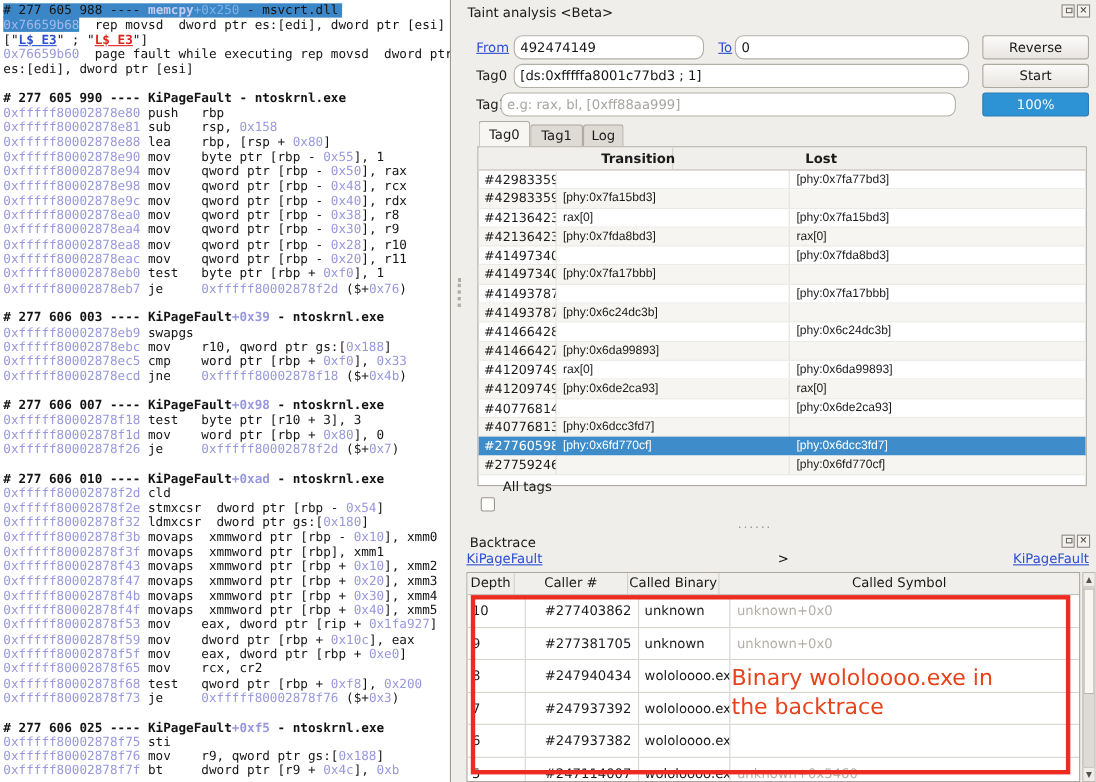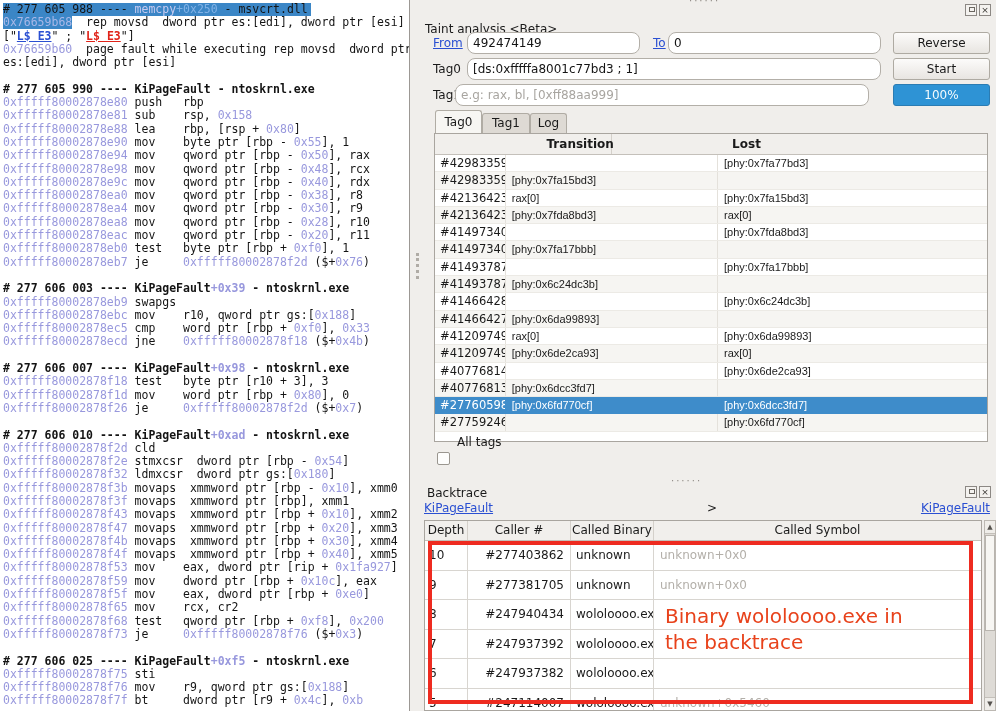--- a/index.html
+++ b/index.html
@@ -12,21 +12,21 @@
     background:#ffffff; border-right:1px solid #9c9894; overflow:hidden;
     font-family:"DejaVu Sans Mono","Liberation Mono",monospace;
     font-size:11.5px; line-height:13.3px; padding:3px 0 0 3px; }
   .ln { height:13.3px; white-space:pre; }
   .ln .t   { color:#141414; }
   .ln .a   { color:#9898dd; }
   .ln .n   { color:#9898dd; }
   .ln .h   { color:#141414; font-weight:bold; }
   .ln .hn  { color:#9898dd; font-weight:bold; }
   .ln.hl   { background:#3b86c6; display:inline-block; padding-right:3px; }
-  .ln .dim { color:#c6caf0; }
+  .ln .dim { color:#c6caf0;font-weight:bold; }
   .ln .dimn{ color:#82b2e6; }
   .ln .selbg { background:#3b86c6; color:#a9b8e8; }
   .ln .lb  { color:#2a4fd2; font-weight:bold; text-decoration:underline; }
   .ln .lr  { color:#e02319; font-weight:bold; text-decoration:underline; }
 
   
   .right { position:absolute; left:411px; top:0; width:585px; height:711px;
            background:#f0eeeb; font-size:12px; color:#1a1a1a; }
   .abs { position:absolute; }
 
@@ -85,21 +85,21 @@
   
   .bt-table { position:absolute; left:13px; top:520px; width:558px; height:191px;
      background:#fff; border:1px solid #a9a59f; overflow:hidden; }
   .bt-head { display:flex; height:20px; background:#f1efec; border-bottom:1px solid #c4c0ba;
              line-height:19px; }
   .bt-head .hc { border-right:1px solid #d4d0ca; text-align:center; }
   .hc-depth { width:43px; } .hc-caller { width:103px; } .hc-bin { width:83px; }
   .hc-sym { flex:1; border-right:none !important; }
   .bt-row { display:flex; height:29.5px; line-height:28px; border-bottom:1px solid #d8d5d0; }
   .bt-cell { border-right:1px solid #d8d5d0; overflow:hidden; white-space:nowrap; }
-  .bc-depth { width:43px; padding-left:4px; }
+  .bc-depth { width:53px; padding-left:4px; }
   .bc-caller { width:103px; text-align:right; padding-right:6px; }
   .bc-bin { width:83px; padding-left:5px; }
   .bc-sym { flex:1; padding-left:6px; color:#b3afa9; border-right:none; }
 
   
   .sb { position:absolute; left:573px; top:520px; width:12px; height:191px;
         background:#dedbd6; border:1px solid #bcb8b2; }
   .sb-arrow { height:13px; text-align:center; font-size:7px; line-height:13px;
               color:#55524e; background:#efede9; }
   .sb-up { border-bottom:1px solid #c4c0ba; }
@@ -118,21 +118,21 @@
 
 <div class="app">
 
   <div class="asm-panel" id="asm"><div class="ln hl"><span class="t"># 277 605 988 ---- </span><span class="dim">memcpy</span><span class="dimn">+0x250</span><span class="t"> - msvcrt.dll</span></div><div class="ln"><span class="a selbg">0x76659b68</span><span class="t">  rep movsd  dword ptr es:[edi], dword ptr [esi] ;</span></div><div class="ln"><span class="t">["</span><span class="lb">L$ E3</span><span class="t">" ; "</span><span class="lr">L$ E3</span><span class="t">"]</span></div><div class="ln"><span class="a">0x76659b60</span><span class="t">  page fault while executing rep movsd  dword ptr</span></div><div class="ln"><span class="t">es:[edi], dword ptr [esi]</span></div><div class="ln">&nbsp;</div><div class="ln"><span class="h"># 277 605 990 ---- KiPageFault - ntoskrnl.exe</span></div><div class="ln"><span class="a">0xfffff80002878e80</span><span class="t"> push   rbp</span></div><div class="ln"><span class="a">0xfffff80002878e81</span><span class="t"> sub    rsp, </span><span class="n">0x158</span></div><div class="ln"><span class="a">0xfffff80002878e88</span><span class="t"> lea    rbp, [rsp + </span><span class="n">0x80</span><span class="t">]</span></div><div class="ln"><span class="a">0xfffff80002878e90</span><span class="t"> mov    byte ptr [rbp - </span><span class="n">0x55</span><span class="t">], 1</span></div><div class="ln"><span class="a">0xfffff80002878e94</span><span class="t"> mov    qword ptr [rbp - </span><span class="n">0x50</span><span class="t">], rax</span></div><div class="ln"><span class="a">0xfffff80002878e98</span><span class="t"> mov    qword ptr [rbp - </span><span class="n">0x48</span><span class="t">], rcx</span></div><div class="ln"><span class="a">0xfffff80002878e9c</span><span class="t"> mov    qword ptr [rbp - </span><span class="n">0x40</span><span class="t">], rdx</span></div><div class="ln"><span class="a">0xfffff80002878ea0</span><span class="t"> mov    qword ptr [rbp - </span><span class="n">0x38</span><span class="t">], r8</span></div><div class="ln"><span class="a">0xfffff80002878ea4</span><span class="t"> mov    qword ptr [rbp - </span><span class="n">0x30</span><span class="t">], r9</span></div><div class="ln"><span class="a">0xfffff80002878ea8</span><span class="t"> mov    qword ptr [rbp - </span><span class="n">0x28</span><span class="t">], r10</span></div><div class="ln"><span class="a">0xfffff80002878eac</span><span class="t"> mov    qword ptr [rbp - </span><span class="n">0x20</span><span class="t">], r11</span></div><div class="ln"><span class="a">0xfffff80002878eb0</span><span class="t"> test   byte ptr [rbp + </span><span class="n">0xf0</span><span class="t">], 1</span></div><div class="ln"><span class="a">0xfffff80002878eb7</span><span class="t"> je     </span><span class="n">0xfffff80002878f2d</span><span class="t"> ($+</span><span class="n">0x76</span><span class="t">)</span></div><div class="ln">&nbsp;</div><div class="ln"><span class="h"># 277 606 003 ---- KiPageFault</span><span class="hn">+0x39</span><span class="h"> - ntoskrnl.exe</span></div><div class="ln"><span class="a">0xfffff80002878eb9</span><span class="t"> swapgs</span></div><div class="ln"><span class="a">0xfffff80002878ebc</span><span class="t"> mov    r10, qword ptr gs:[</span><span class="n">0x188</span><span class="t">]</span></div><div class="ln"><span class="a">0xfffff80002878ec5</span><span class="t"> cmp    word ptr [rbp + </span><span class="n">0xf0</span><span class="t">], </span><span class="n">0x33</span></div><div class="ln"><span class="a">0xfffff80002878ecd</span><span class="t"> jne    </span><span class="n">0xfffff80002878f18</span><span class="t"> ($+</span><span class="n">0x4b</span><span class="t">)</span></div><div class="ln">&nbsp;</div><div class="ln"><span class="h"># 277 606 007 ---- KiPageFault</span><span class="hn">+0x98</span><span class="h"> - ntoskrnl.exe</span></div><div class="ln"><span class="a">0xfffff80002878f18</span><span class="t"> test   byte ptr [r10 + 3], 3</span></div><div class="ln"><span class="a">0xfffff80002878f1d</span><span class="t"> mov    word ptr [rbp + </span><span class="n">0x80</span><span class="t">], 0</span></div><div class="ln"><span class="a">0xfffff80002878f26</span><span class="t"> je     </span><span class="n">0xfffff80002878f2d</span><span class="t"> ($+</span><span class="n">0x7</span><span class="t">)</span></div><div class="ln">&nbsp;</div><div class="ln"><span class="h"># 277 606 010 ---- KiPageFault</span><span class="hn">+0xad</span><span class="h"> - ntoskrnl.exe</span></div><div class="ln"><span class="a">0xfffff80002878f2d</span><span class="t"> cld</span></div><div class="ln"><span class="a">0xfffff80002878f2e</span><span class="t"> stmxcsr  dword ptr [rbp - </span><span class="n">0x54</span><span class="t">]</span></div><div class="ln"><span class="a">0xfffff80002878f32</span><span class="t"> ldmxcsr  dword ptr gs:[</span><span class="n">0x180</span><span class="t">]</span></div><div class="ln"><span class="a">0xfffff80002878f3b</span><span class="t"> movaps  xmmword ptr [rbp - </span><span class="n">0x10</span><span class="t">], xmm0</span></div><div class="ln"><span class="a">0xfffff80002878f3f</span><span class="t"> movaps  xmmword ptr [rbp], xmm1</span></div><div class="ln"><span class="a">0xfffff80002878f43</span><span class="t"> movaps  xmmword ptr [rbp + </span><span class="n">0x10</span><span class="t">], xmm2</span></div><div class="ln"><span class="a">0xfffff80002878f47</span><span class="t"> movaps  xmmword ptr [rbp + </span><span class="n">0x20</span><span class="t">], xmm3</span></div><div class="ln"><span class="a">0xfffff80002878f4b</span><span class="t"> movaps  xmmword ptr [rbp + </span><span class="n">0x30</span><span class="t">], xmm4</span></div><div class="ln"><span class="a">0xfffff80002878f4f</span><span class="t"> movaps  xmmword ptr [rbp + </span><span class="n">0x40</span><span class="t">], xmm5</span></div><div class="ln"><span class="a">0xfffff80002878f53</span><span class="t"> mov    eax, dword ptr [rip + </span><span class="n">0x1fa927</span><span class="t">]</span></div><div class="ln"><span class="a">0xfffff80002878f59</span><span class="t"> mov    dword ptr [rbp + </span><span class="n">0x10c</span><span class="t">], eax</span></div><div class="ln"><span class="a">0xfffff80002878f5f</span><span class="t"> mov    eax, dword ptr [rbp + </span><span class="n">0xe0</span><span class="t">]</span></div><div class="ln"><span class="a">0xfffff80002878f65</span><span class="t"> mov    rcx, cr2</span></div><div class="ln"><span class="a">0xfffff80002878f68</span><span class="t"> test   qword ptr [rbp + </span><span class="n">0xf8</span><span class="t">], </span><span class="n">0x200</span></div><div class="ln"><span class="a">0xfffff80002878f73</span><span class="t"> je     </span><span class="n">0xfffff80002878f76</span><span class="t"> ($+</span><span class="n">0x3</span><span class="t">)</span></div><div class="ln">&nbsp;</div><div class="ln"><span class="h"># 277 606 025 ---- KiPageFault</span><span class="hn">+0xf5</span><span class="h"> - ntoskrnl.exe</span></div><div class="ln"><span class="a">0xfffff80002878f75</span><span class="t"> sti</span></div><div class="ln"><span class="a">0xfffff80002878f76</span><span class="t"> mov    r9, qword ptr gs:[</span><span class="n">0x188</span><span class="t">]</span></div><div class="ln"><span class="a">0xfffff80002878f7f</span><span class="t"> bt     dword ptr [r9 + </span><span class="n">0x4c</span><span class="t">], </span><span class="n">0xb</span></div></div>
 
   <div class="right">
 
     <div class="abs dots" style="left:278px; top:-2px;">······</div>
     <div class="abs vdots" style="left:5px; top:253px;"></div>
 
-    <span class="abs panel-title" style="left:14px; top:4px;margin-top:18px;">Taint analysis &lt;Beta&gt;</span>
+    <span class="abs panel-title" style="left:14px; top:4px;">Taint analysis &lt;Beta&gt;</span>
     <div class="abs win-icons" style="right:5px; top:4px;">
       <span class="wicon">
           <span class="sq"></span>
         </span>
       <span class="wicon">×</span>
     </div>
 
     <a class="abs lnk" style="left:22px; top:36px;">From</a>
     <input class="inp" style="left: 56px; top: 32px; width: 173px;" value="492474149">
     <a class="abs lnk" style="left:242px; top:36px;">To</a>

